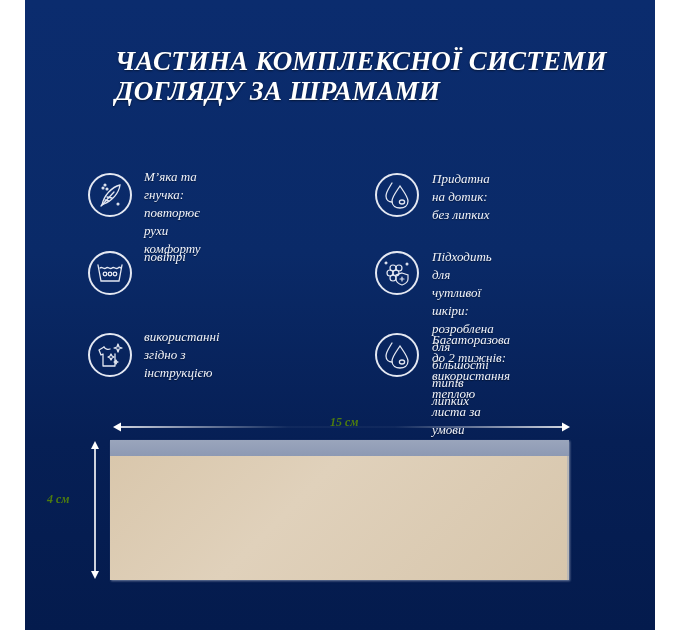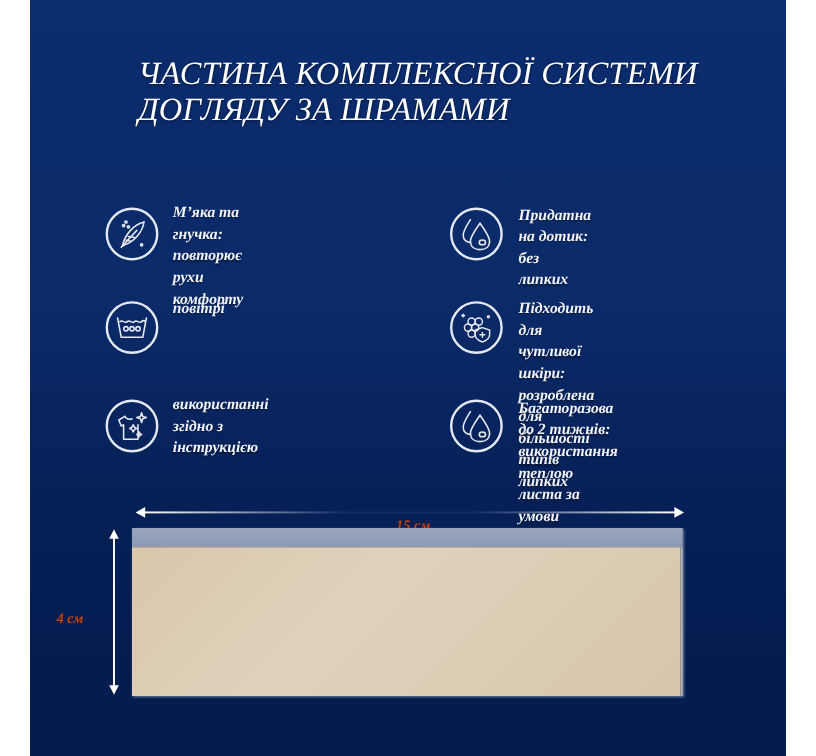--- a/index.html
+++ b/index.html
@@ -4,40 +4,40 @@
   <style>
     html, body { margin: 0; padding: 0; background: #ffffff; }
     body { width: 680px; height: 630px; position: relative; overflow: hidden; }
     .panel {
       position: absolute; left: 25px; top: 0; width: 630px; height: 630px;
       background: linear-gradient(180deg, #0b2c6e 0%, #0a2a68 40%, #061f55 70%, #041b4d 100%);
     }
     .title {
       position: absolute; left: 115px; top: 46px; width: 520px;
       font-family: "Liberation Serif", "DejaVu Serif", serif;
-      font-weight: normal; font-style: italic; font-size: 27px; line-height: 30px;
+      font-weight: bold; font-style: italic; font-size: 27px; line-height: 30px;
       color: #ffffff; letter-spacing: 0.2px;
       text-shadow: 0 1px 2px rgba(0,0,0,0.5);
     }
     .title div { white-space: nowrap; }
     .feature { position: absolute; }
     .feature .icon {
       position: absolute; width: 44px; height: 44px; border-radius: 50%;
       border: 2px solid #e4e8f2; box-sizing: border-box;
     }
     .feature .icon svg { position: absolute; left: 0; top: 0; width: 40px; height: 40px; }
     .feature .text {
       position: absolute;
       font-family: "Liberation Serif", "DejaVu Serif", serif;
-      font-weight: bold; font-style: italic; font-size: 13px; line-height: 18px;
+      font-weight: normal; font-style: italic; font-size: 13px; line-height: 18px;
       color: #f2f4fa; text-shadow: 0 1px 1px rgba(0,0,0,0.45);
     }
     .dim-label {
       position: absolute; font-family: "Liberation Serif", "DejaVu Serif", serif;
-      font-weight: bold; font-style: italic; font-size: 12px; color: #c2410c; margin-top: 16px;
+      font-weight: bold; font-style: italic; font-size: 12px; color: #4d7c0f;
     }
     .h-arrow {
       position: absolute; left: 113px; top: 425px; width: 457px; height: 4px;
     }
     .v-arrow {
       position: absolute; left: 91px; top: 441px; width: 8px; height: 138px;
     }
     .patch {
       position: absolute; left: 110px; top: 440px; width: 459px; height: 140px;
       box-shadow: 1px 1px 2px rgba(180,190,210,0.6);

